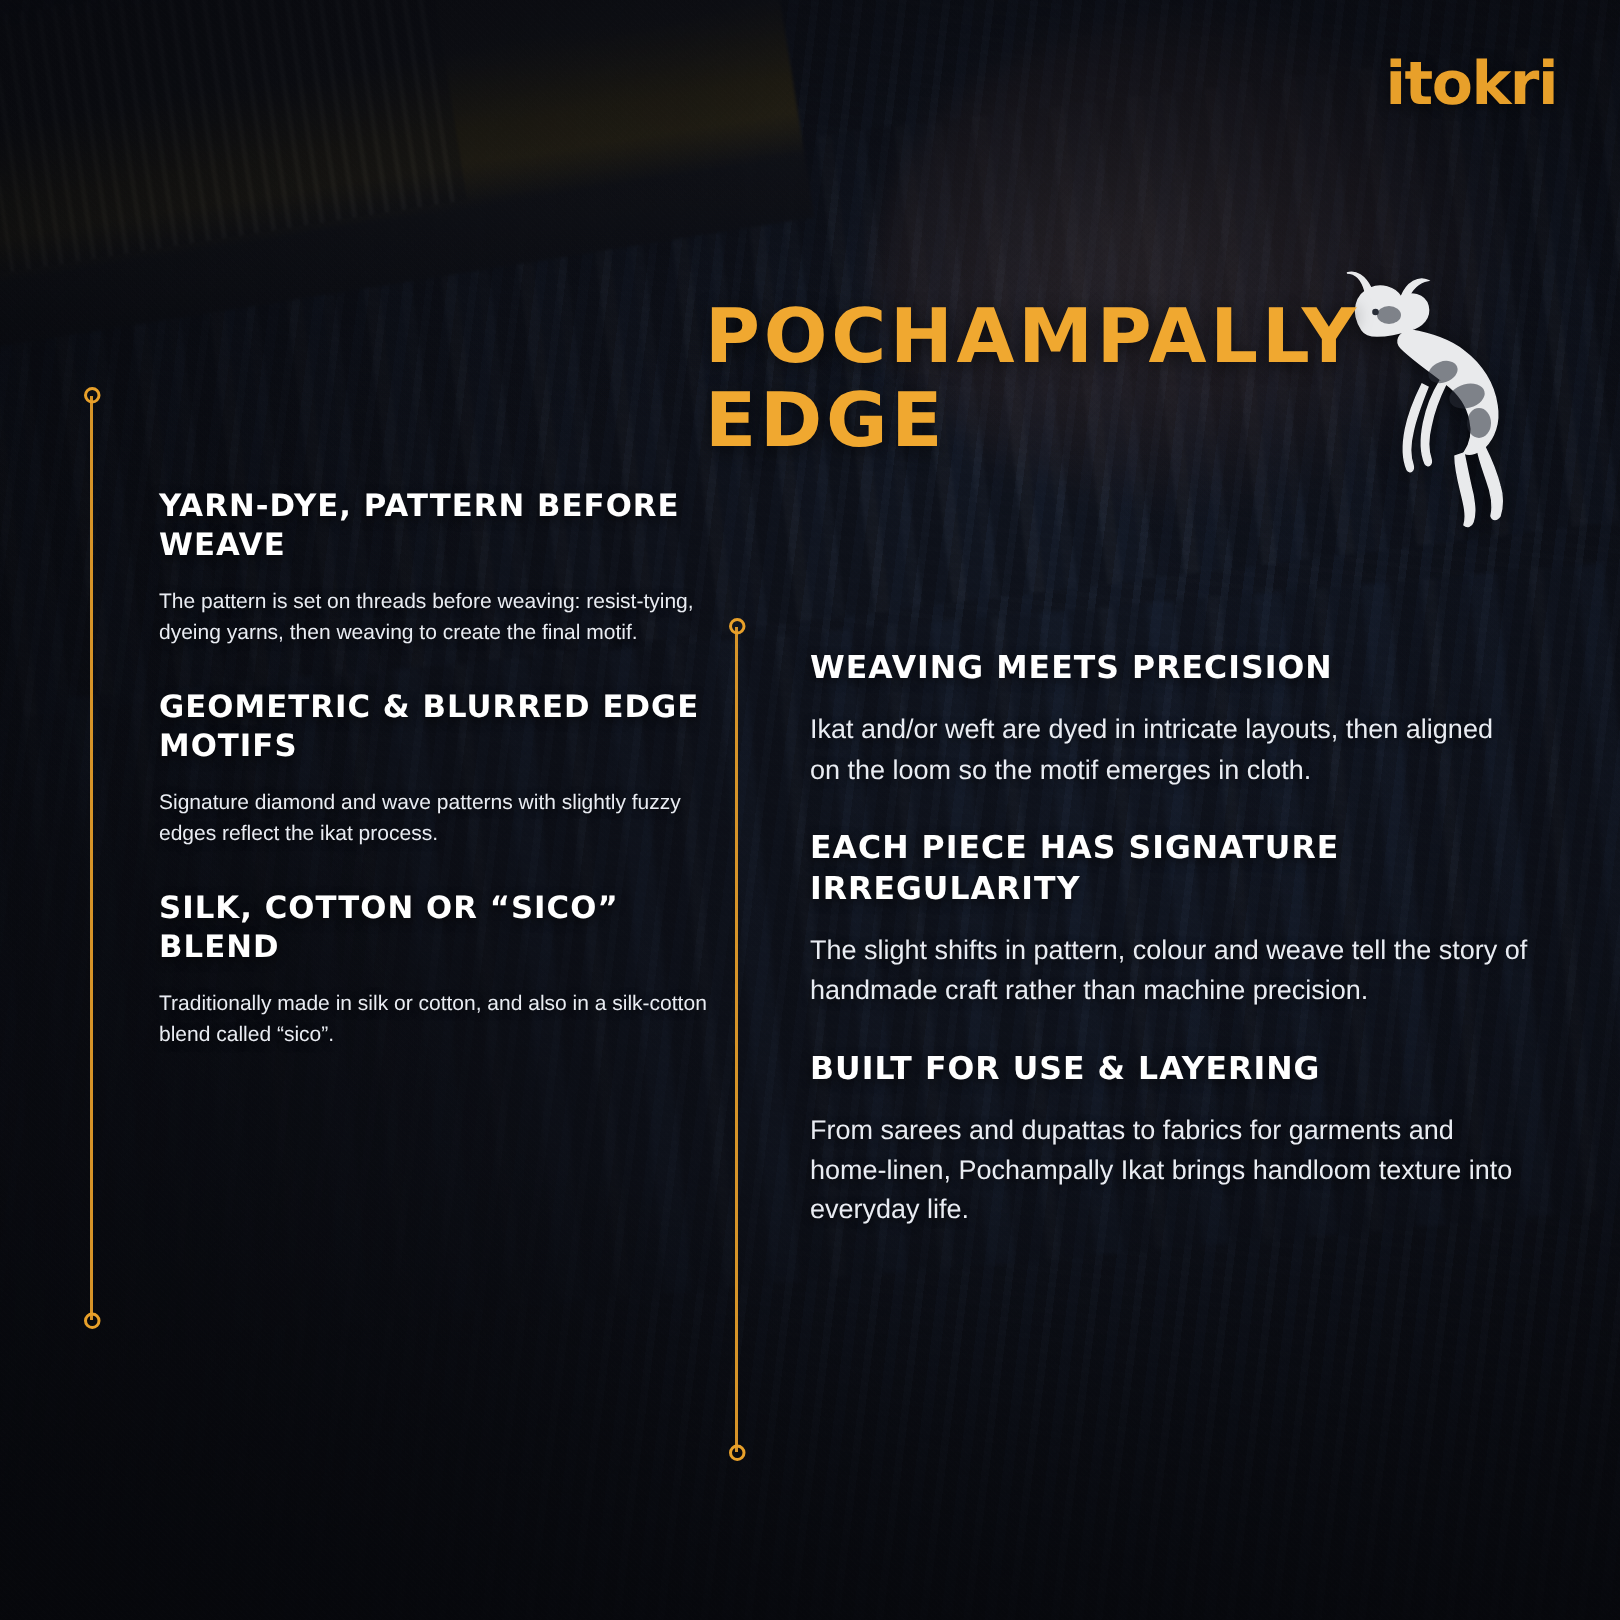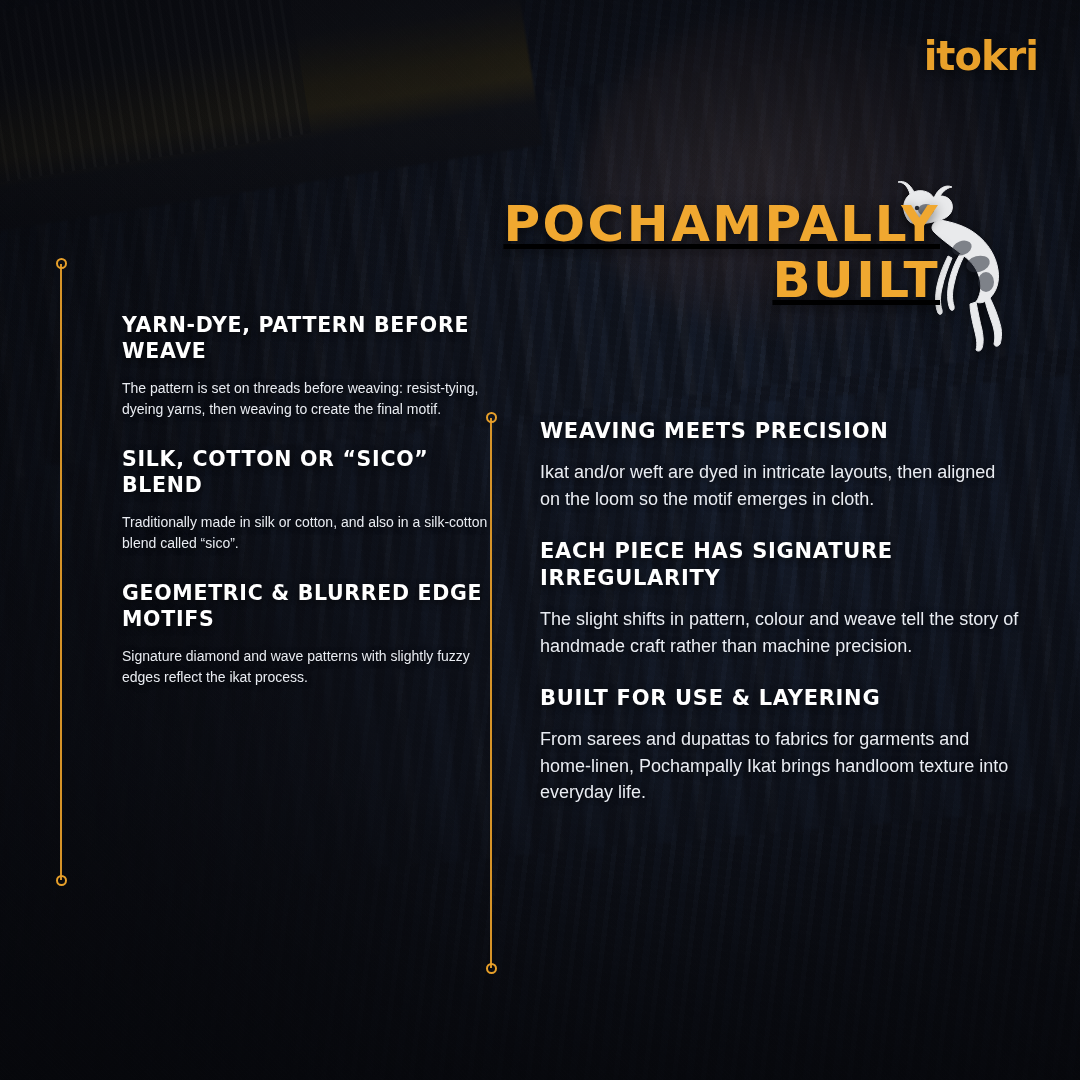--- a/index.html
+++ b/index.html
@@ -111,22 +111,20 @@
     font-weight: 700;
     font-size: 40px;
     letter-spacing: -1px;
     line-height: 1;
     text-shadow: 0 2px 8px rgba(0,0,0,.5);
   }
 
   
   .title-wrap {
     position: absolute; left: 470px; top: 196px; width: 470px;
-    text-align: right;
-    text-decoration: underline;
   }
   .title-main {
     color: #f0a830;
     font-family: "DejaVu Sans", sans-serif;
     font-weight: 700;
     font-size: 50px;
     letter-spacing: 2.5px;
     line-height: 1.12;
     text-shadow: 0 3px 12px rgba(0,0,0,.55);
   }
@@ -158,22 +156,22 @@
     position: absolute; left: 0; width: 11px; height: 11px;
     border-radius: 50%; border: 2px solid #e8a02a; background: transparent;
   }
   .timeline .dot.top { top: 0; }
   .timeline .dot.bottom { bottom: 0; }
   #timeline-left { left: 56px; top: 258px; height: 628px; width: 11px; }
   #timeline-right { left: 486px; top: 412px; height: 562px; width: 11px; }
 
   
   .col { position: absolute; }
-  #col-left { left: 106px; top: 312px; width: 375px; margin-left: 16px; }
-  #col-right { left: 540px; top: 418px; width: 480px; }
+  #col-left { left: 106px; top: 324px; width: 375px; }
+  #col-right { left: 540px; top: 432px; width: 480px; }
 
   .block { margin-bottom: 26px; }
   .block:last-child { margin-bottom: 0; }
   .block h3 {
     color: #ffffff;
     font-family: "DejaVu Sans", sans-serif;
     font-weight: 700;
     font-size: 20.5px;
     letter-spacing: .7px;
     line-height: 1.28;
@@ -226,21 +224,21 @@
       <ellipse cx="88" cy="86" rx="12" ry="8" transform="rotate(-15 88 86)"></ellipse>
       <ellipse cx="36" cy="32" rx="8" ry="6"></ellipse>
       <ellipse cx="96" cy="104" rx="8" ry="10"></ellipse>
     </g>
     <circle cx="27" cy="30" r="2.2" fill="#2a2f3a"></circle>
   </svg>
 
   <div class="title-wrap">
     <div class="title-main">
       <div>POCHAMPALLY</div>
-      <div>BUILT</div>
+      <div>EDGE</div>
     </div>
   </div>
 
   <div class="timeline" id="timeline-left">
     <div class="dot top"></div>
     <div class="line"></div>
     <div class="dot bottom"></div>
   </div>
 
   <div class="timeline" id="timeline-right">
@@ -248,27 +246,27 @@
     <div class="line"></div>
     <div class="dot bottom"></div>
   </div>
 
   <div class="col" id="col-left">
     <div class="block">
       <h3>YARN-DYE, PATTERN BEFORE WEAVE</h3>
       <p>The pattern is set on threads before weaving: resist-tying, dyeing yarns, then weaving to create the final motif.</p>
     </div>
     <div class="block">
+      <h3>GEOMETRIC &amp; BLURRED EDGE MOTIFS</h3>
+      <p>Signature diamond and wave patterns with slightly fuzzy edges reflect the ikat process.</p>
+    </div>
+    <div class="block">
       <h3>SILK, COTTON OR “SICO” BLEND</h3>
       <p>Traditionally made in silk or cotton, and also in a silk-cotton blend called “sico”.</p>
     </div>
-    <div class="block">
-      <h3>GEOMETRIC &amp; BLURRED EDGE MOTIFS</h3>
-      <p>Signature diamond and wave patterns with slightly fuzzy edges reflect the ikat process.</p>
-    </div>
   </div>
 
   <div class="col" id="col-right">
     <div class="block">
       <h3>WEAVING MEETS PRECISION</h3>
       <p>Ikat and/or weft are dyed in intricate layouts, then aligned on the loom so the motif emerges in cloth.</p>
     </div>
     <div class="block">
       <h3>EACH PIECE HAS SIGNATURE IRREGULARITY</h3>
       <p>The slight shifts in pattern, colour and weave tell the story of handmade craft rather than machine precision.</p>

